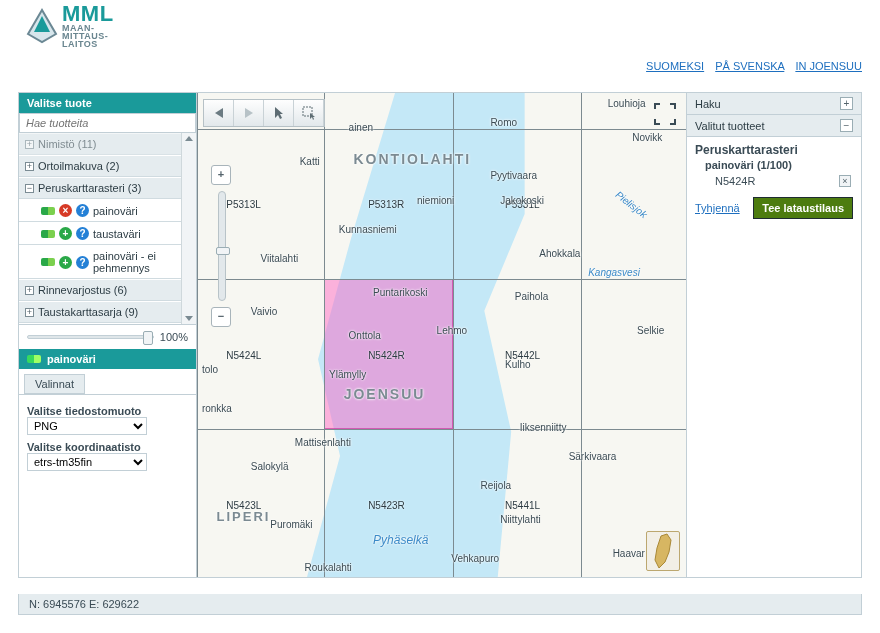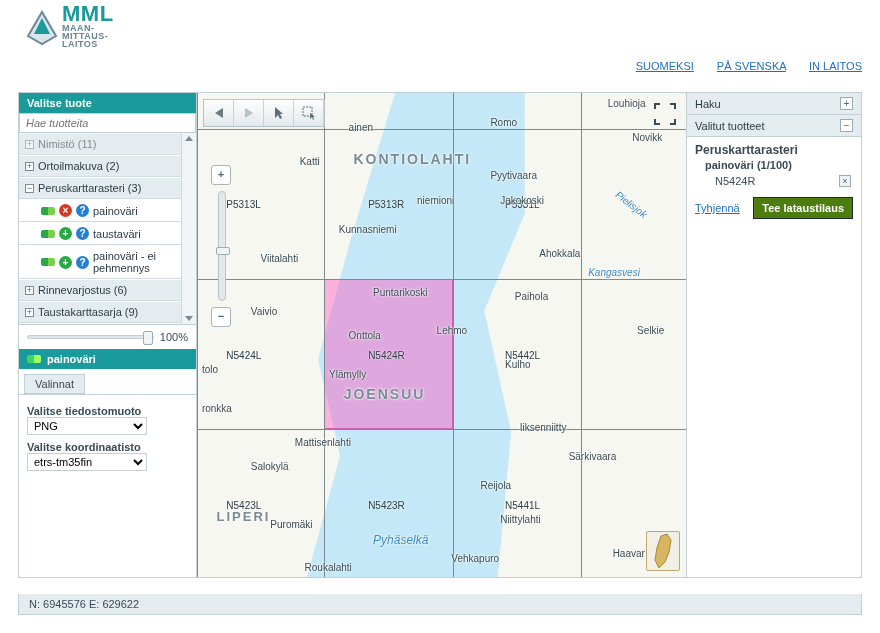--- a/index.html
+++ b/index.html
@@ -16,33 +16,33 @@
     font-family: Verdana, Arial, sans-serif;
     font-size: 11px;
     color: var(--text);
     background: #ffffff;
     width: 880px;
   }
   a { color: var(--link); text-decoration: underline; cursor: pointer; }
 
   
   .header { position: relative; padding: 4px 18px 0 22px; height: 92px; }
-  .logo   { display: flex; align-items: flex-end; }
+  .logo   { display: flex; align-items: center; }
   .logo-text { font-weight: 700; letter-spacing: .5px; line-height: .9; }
   .logo-text .big { color: var(--teal); font-size: 22px; }
   .logo-text .small { color: #69858f; font-size: 9px; }
   .subtitle {
     font-family: Georgia, 'Times New Roman', serif;
     font-style: italic;
     color: var(--teal);
     font-size: 15px;
     margin: 6px 0 0 30px;
   }
   .lang-nav { position: absolute; top: 60px; right: 18px; font-size: 11px; }
-  .lang-nav a { margin-left: 20px; }
+  .lang-nav a { margin-left: 8px; }
 
   
   .main {
     display: flex;
     margin: 0 18px;
     border: 1px solid var(--panel-border);
   }
   .left  { width: 178px; display: flex; flex-direction: column; border-right: 1px solid var(--panel-border); }
   .center{ flex: 1; position: relative; background: #e9f4fb; border-right: 1px solid var(--panel-border); }
   .right { width: 174px; background: #fff; }
@@ -274,21 +274,21 @@
     <div class="logo-text">
       <div class="big">MML</div>
       <div class="small">MAAN-</div>
       <div class="small">MITTAUS-</div>
       <div class="small">LAITOS</div>
     </div>
   </div>
   <div class="lang-nav">
     <a>SUOMEKSI</a>
     <a>PÅ SVENSKA</a>
-    <a>IN LAITOS</a>
+    <a>IN JOENSUU</a>
   </div>
 </div>
 
 <div class="main">
 
   <div class="left">
     <div class="panel-header">Valitse tuote</div>
     <input class="search-input" placeholder="Hae tuotteita" style="">
 
     <div class="tree" style="height:192px;">

